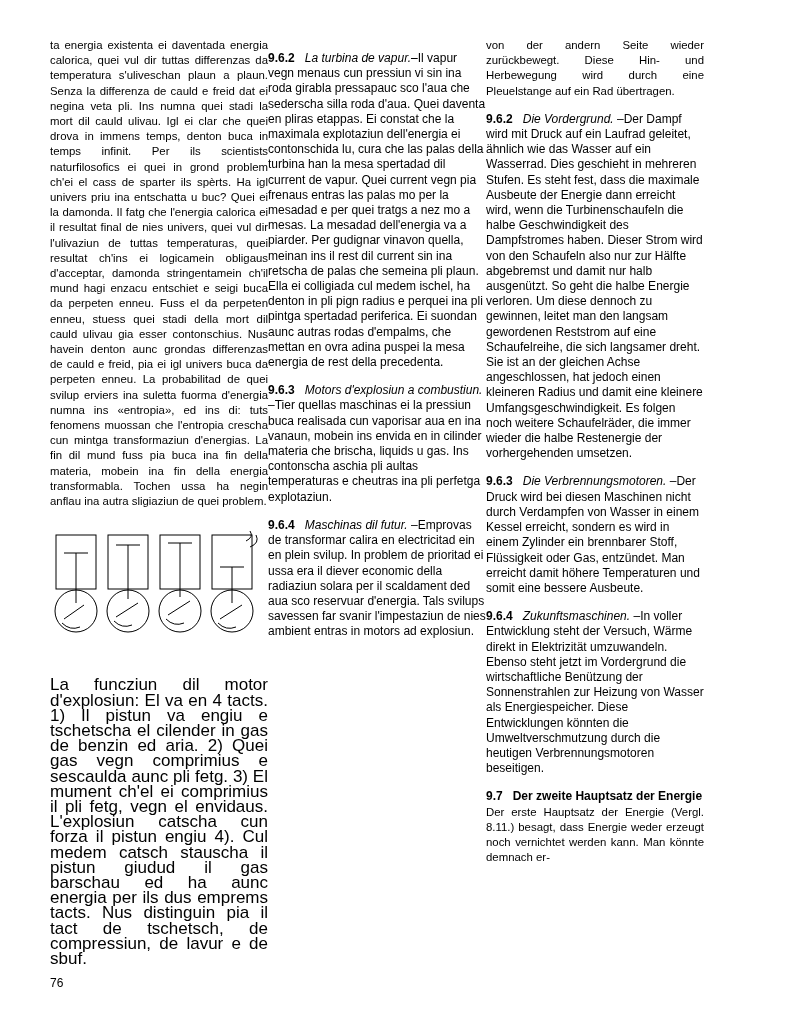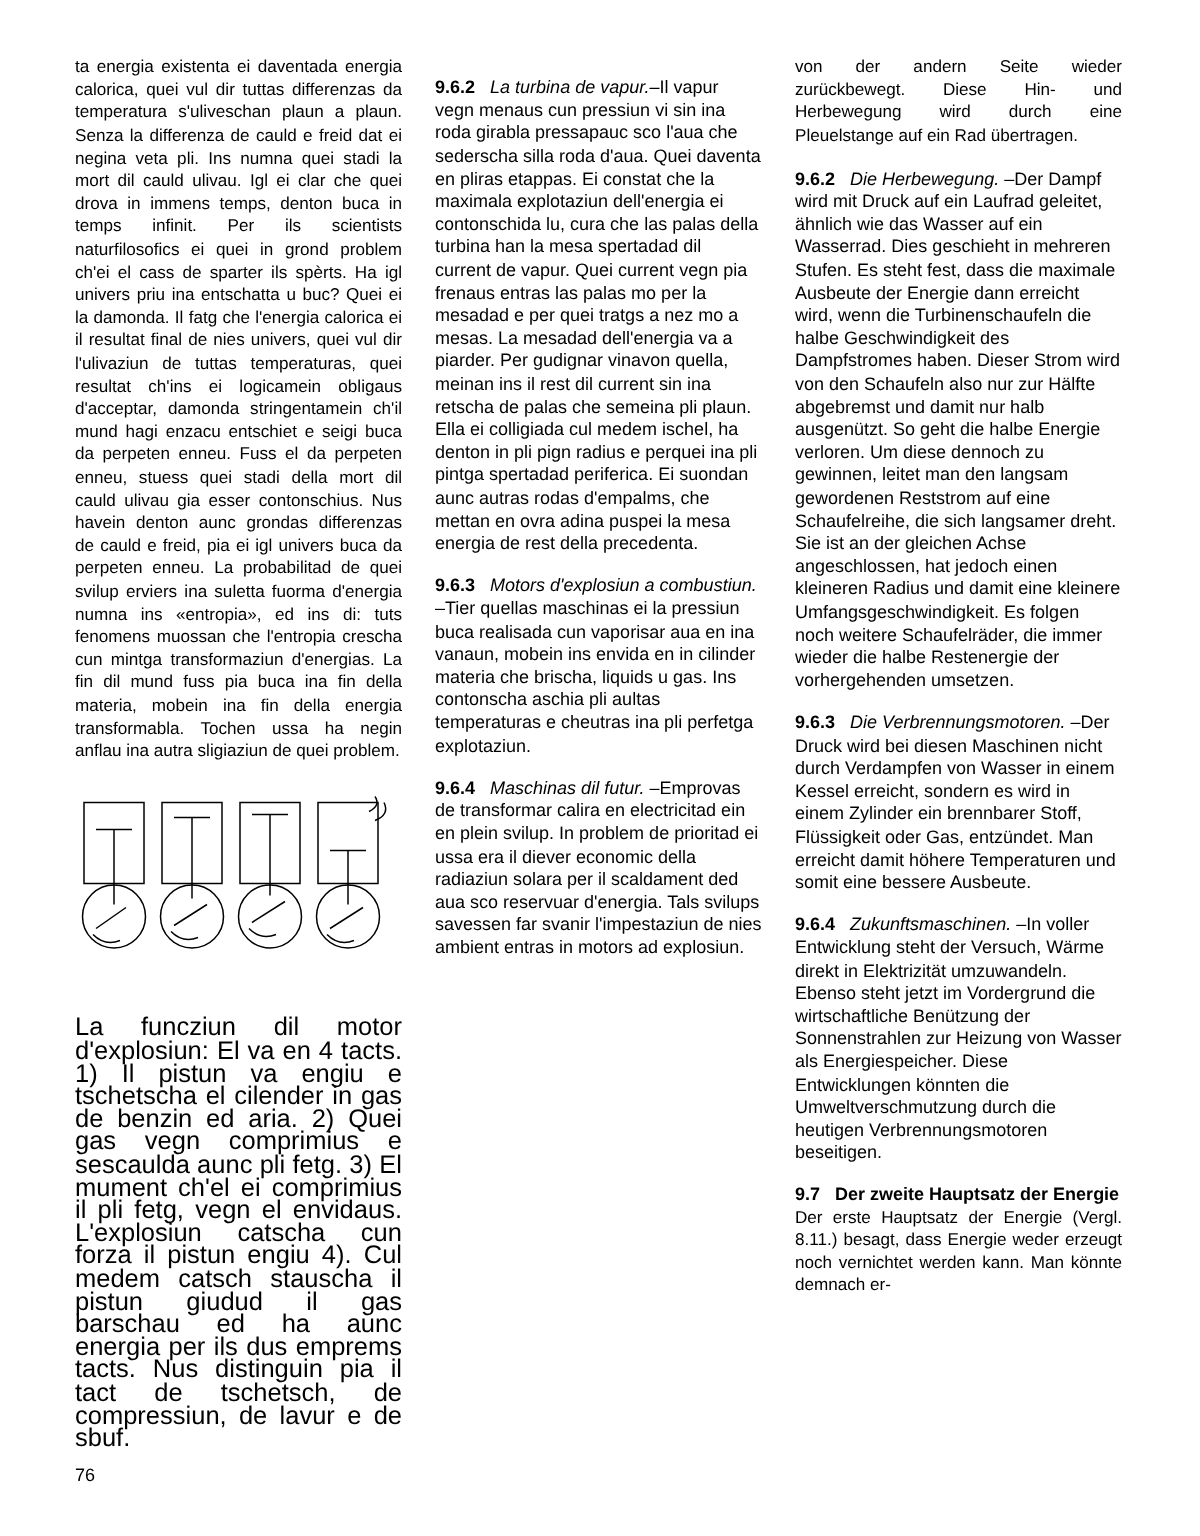--- a/index.html
+++ b/index.html
@@ -18,21 +18,20 @@
   .page {
     position: absolute;
     left: 0; top: 0;
     width: 800px;
     height: 1024px;
     box-sizing: border-box;
     padding: 38px 40px 0 50px;
   }
   .columns {
     display: flex;
-    gap: 22px;
     align-items: flex-start;
   }
   .col {
     width: 218px;
     flex: 0 0 218px;
   }
   p {
     margin: 0 0 0 0;
     font-size: 11.4px;
     line-height: 15.2px;
@@ -145,21 +144,21 @@
         <span>–</span><span>Emprovas de transformar calira en electricitad ein en plein svilup. In problem de prioritad ei ussa era il diever economic della radiaziun solara per il scaldament ded aua sco reservuar d'energia. Tals svilups savessen far svanir l'impestaziun de nies ambient entras in motors ad explosiun.</span>
       </div>
 
     </div>
 
     <div class="col">
       <p>von der andern Seite wieder zurückbewegt. Diese Hin- und Herbewegung wird durch eine Pleuelstange auf ein Rad übertragen.</p>
 
       <div class="sec-head">
         <span class="num">9.6.2</span>
-        <span>&nbsp;&nbsp;</span><span class="ital">Die Herbewegung.</span>
+        <span>&nbsp;&nbsp;</span><span class="ital">Die Vordergrund.</span>
         <span>–</span><span>Der Dampf wird mit Druck auf ein Laufrad geleitet, ähnlich wie das Wasser auf ein Wasserrad. Dies geschieht in mehreren Stufen. Es steht fest, dass die maximale Ausbeute der Energie dann erreicht wird, wenn die Turbinenschaufeln die halbe Geschwindigkeit des Dampfstromes haben. Dieser Strom wird von den Schaufeln also nur zur Hälfte abgebremst und damit nur halb ausgenützt. So geht die halbe Energie verloren. Um diese dennoch zu gewinnen, leitet man den langsam gewordenen Reststrom auf eine Schaufelreihe, die sich langsamer dreht. Sie ist an der gleichen Achse angeschlossen, hat jedoch einen kleineren Radius und damit eine kleinere Umfangsgeschwindigkeit. Es folgen noch weitere Schaufelräder, die immer wieder die halbe Restenergie der vorhergehenden umsetzen.</span>
       </div>
 
       <div class="sec-head">
         <span class="num">9.6.3</span>
         <span>&nbsp;&nbsp;</span><span class="ital">Die Verbrennungsmotoren.</span>
         <span>–</span><span>Der Druck wird bei diesen Maschinen nicht durch Verdampfen von Wasser in einem Kessel erreicht, sondern es wird in einem Zylinder ein brennbarer Stoff, Flüssigkeit oder Gas, entzündet. Man erreicht damit höhere Temperaturen und somit eine bessere Ausbeute.</span>
       </div>
 
       <div class="sec-head">

